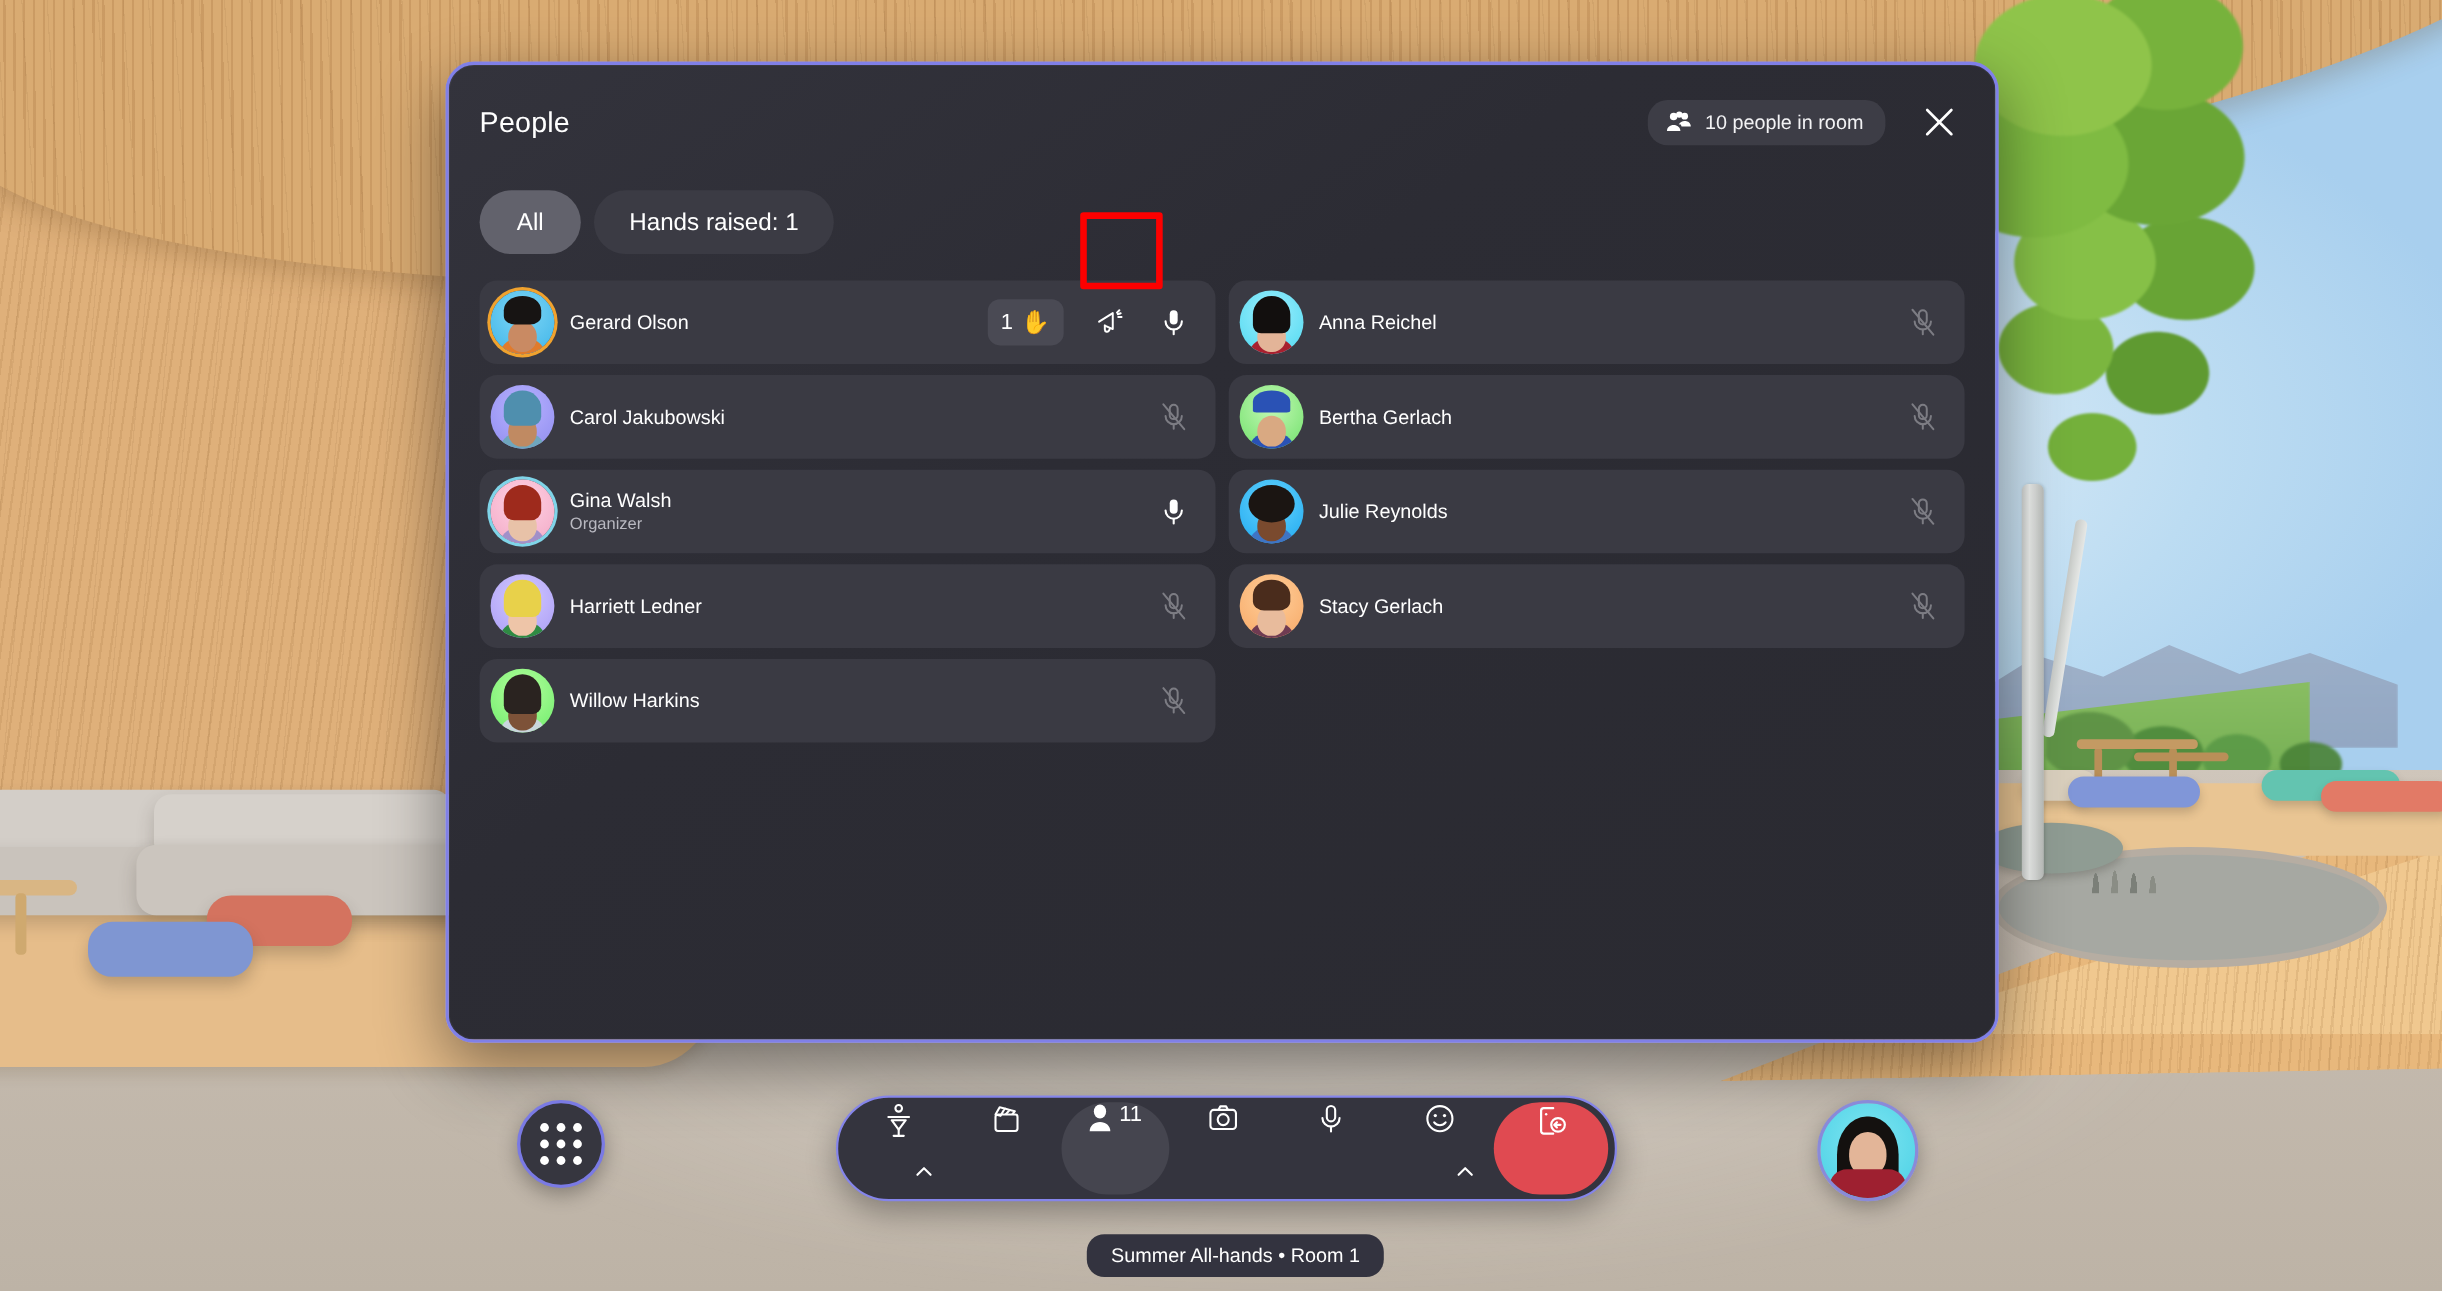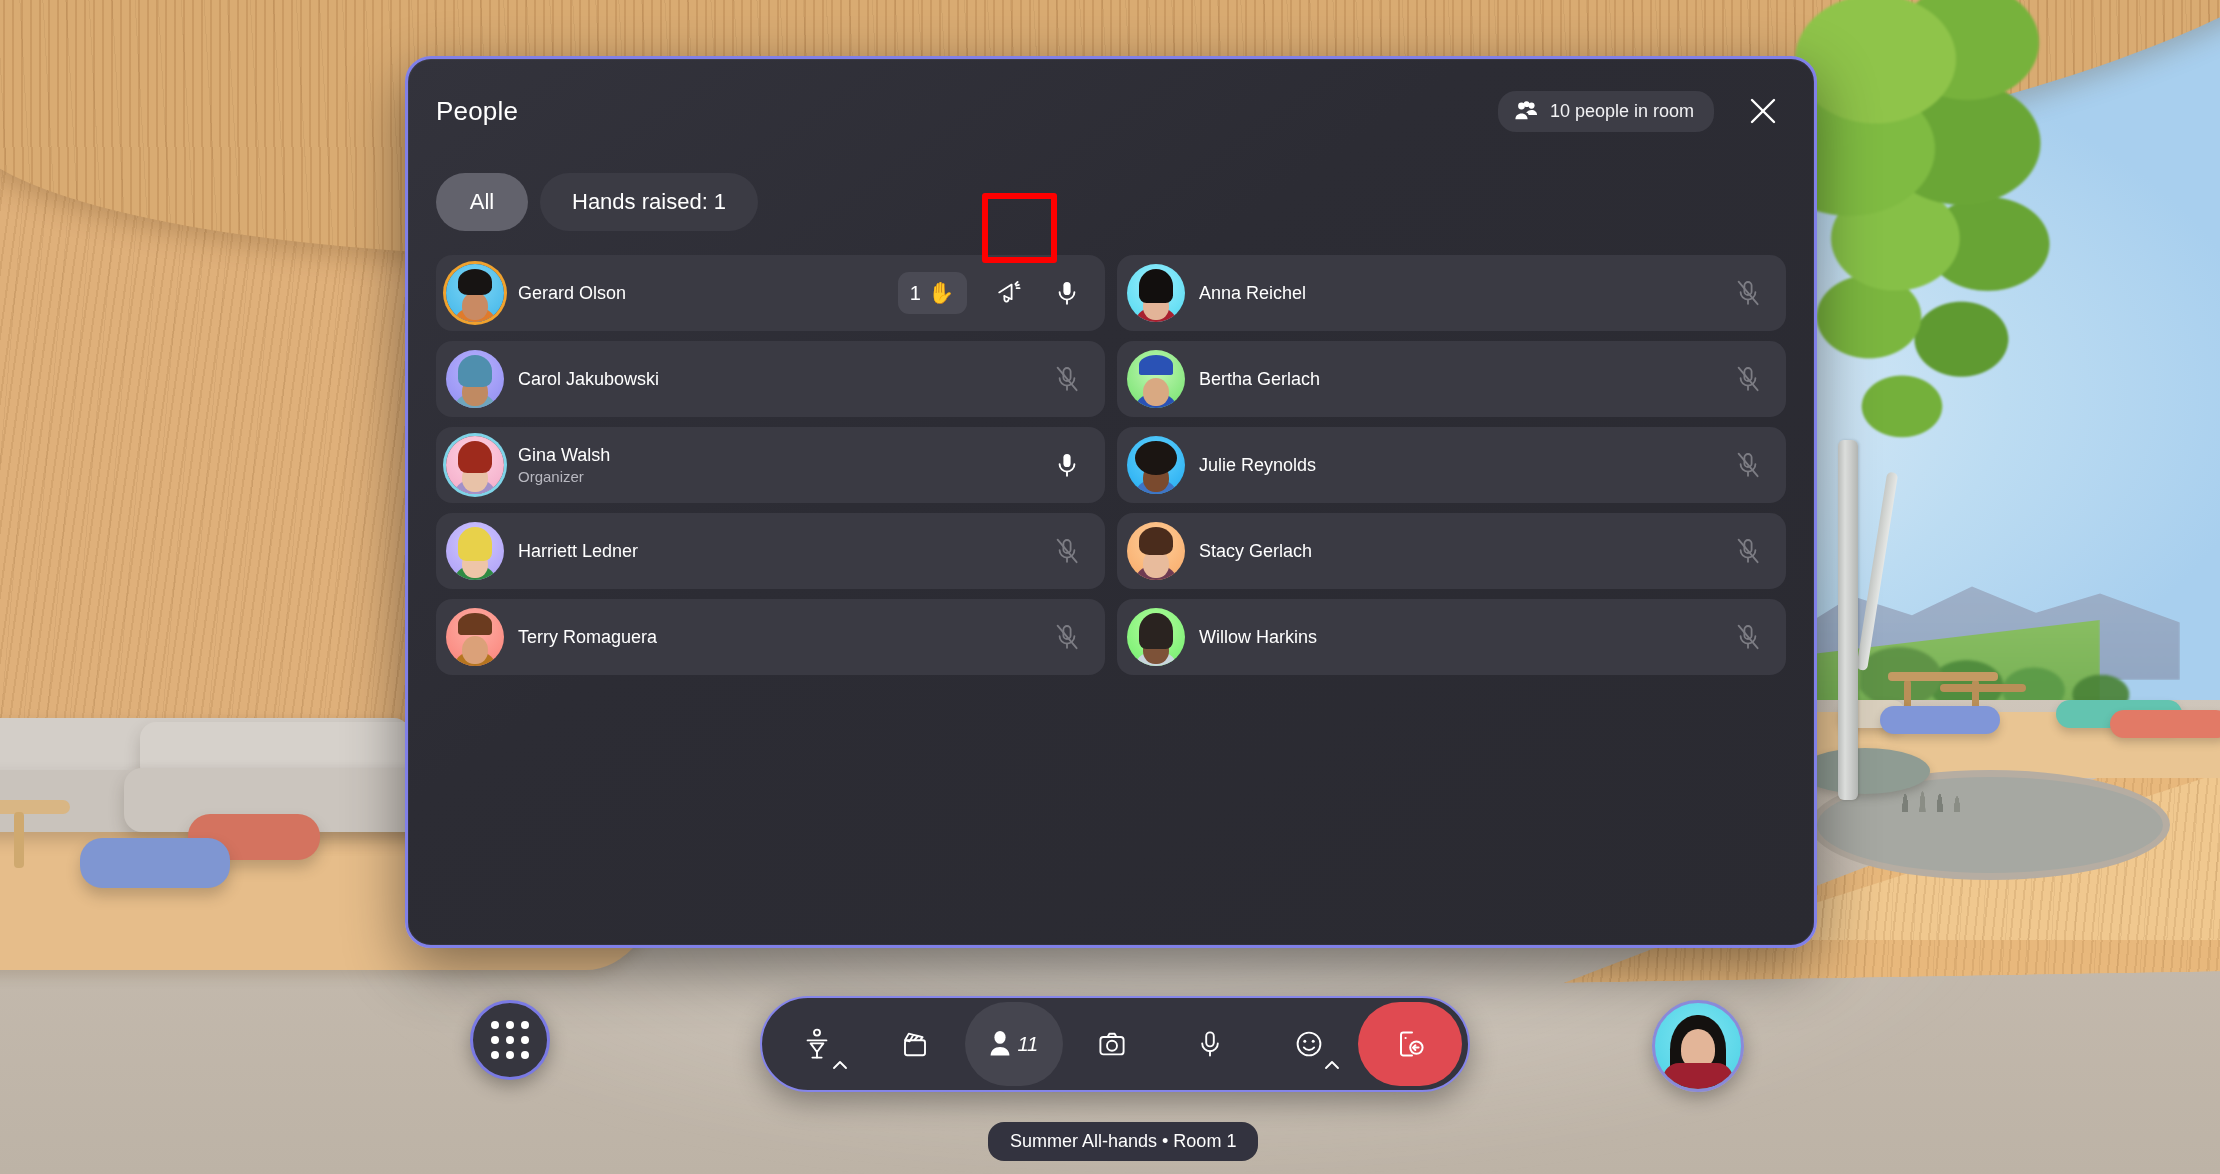--- a/index.html
+++ b/index.html
@@ -291,22 +291,22 @@
 
   #toolbar {
     position:absolute; left:760px; top:996px; width:710px; height:96px;
     background:#34343e; border:2px solid #8585ea; border-radius:48px;
     display:flex; align-items:center; padding: 6px 6px;
     box-shadow: 0 10px 28px rgba(0,0,0,.32);
   }
   .tb {
     position:relative;
     height:84px; flex:1 1 0;
-    display:flex; align-items:center; justify-content:center;
-    border-radius:42px; cursor:pointer; color:#fff;font-style:italic;
+    display:flex; justify-content:center;
+    border-radius:42px; cursor:pointer; color:#fff;
   }
   .tb.active { background:#45454f; }
   .tb.leave { background:#e04a51; max-width:104px; flex:0 0 104px; border-radius:42px; }
   .tb .chev { position:absolute; right:18px; bottom:16px; }
   .count-num { font-size:20px; margin-left:4px; color:#fff; }
 
   #meeting-label {
     position:absolute; left:988px; top:1122px;
     background:#33333f; color:#fff; border-radius:16px;
     padding: 9px 22px; font-size:18px; white-space:nowrap;
@@ -606,42 +606,20 @@
               <rect x="9.4" y="3" width="7.2" height="13" rx="3.6"></rect>
               <path d="M5.6 13.2a7.4 7.4 0 0 0 14.8 0"></path>
               <line x1="13" y1="20.6" x2="13" y2="24.8"></line>
               <line x1="3.6" y1="2.6" x2="22.6" y2="25.2"></line>
             </svg>
           </span>
         </div>
       </div>
     </div>
 
-    <div class="person-row">
-      <div class="avatar" style="background: radial-gradient(circle at 50% 35%, #ffb0a6, #f98077);">
-        <div class="body" style="background:#b5751f;"></div>
-        <div class="face" style="background:#dba179;"></div>
-        <div class="hair" style="background:#6b3b1f; height:22px; border-radius:50% 50% 14% 14%;"></div>
-      </div>
-      <div class="pname">
-        <div class="nm">Terry Romaguera</div>
-      </div>
-      <div class="row-actions">
-        <div class="icon-btn mic-muted">
-          <span>
-            <svg width="26" height="28" viewBox="0 0 26 28" fill="none" stroke="#d8d8dd" stroke-width="1.8" stroke-linecap="round">
-              <rect x="9.4" y="3" width="7.2" height="13" rx="3.6"></rect>
-              <path d="M5.6 13.2a7.4 7.4 0 0 0 14.8 0"></path>
-              <line x1="13" y1="20.6" x2="13" y2="24.8"></line>
-              <line x1="3.6" y1="2.6" x2="22.6" y2="25.2"></line>
-            </svg>
-          </span>
-        </div>
-      </div>
-    </div>
 
     <div class="person-row">
       <div class="avatar" style="background: radial-gradient(circle at 50% 35%, #b5ff9e, #6eec6b);">
         <div class="body" style="background:#c9d6dd;"></div>
         <div class="face" style="background:#7d5238;"></div>
         <div class="hair" style="background:#2a2320; height:36px; border-radius:50% 50% 22% 22%;"></div>
       </div>
       <div class="pname">
         <div class="nm">Willow Harkins</div>
       </div>

